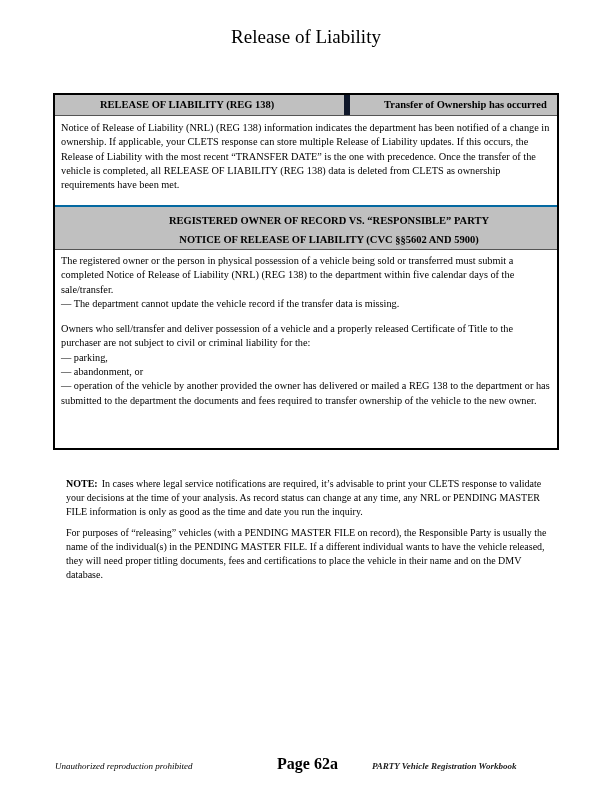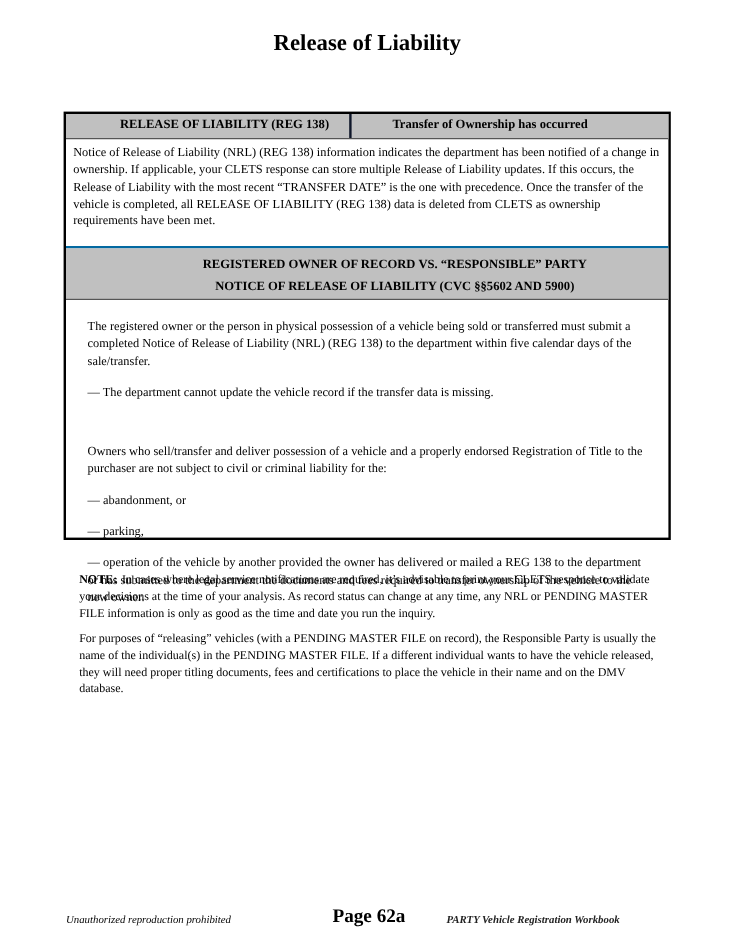--- a/index.html
+++ b/index.html
@@ -14,21 +14,21 @@
       font-family: "Liberation Serif", "DejaVu Serif", serif;
       color: #000;
       overflow: hidden;
     }
     .page-title {
       position: absolute;
       top: 26px;
       left: 0;
       width: 612px;
       text-align: center;
-      font-weight: bold;
+      font-weight: normal;
       font-size: 19px;
       letter-spacing: 0px;
     }
     .rol-table {
       position: absolute;
       left: 53px;
       top: 93px;
       width: 502px;
       height: 353px;
       border: 2px solid #000;
@@ -41,22 +41,22 @@
       border-bottom: 1px solid #555;
     }
     .hdr-cell {
       font-weight: bold;
       font-size: 10.5px;
       line-height: 20px;
       padding-left: 6px;
       box-sizing: border-box;
     }
     .hdr-cell.left {
-      width: 238px;
-      border-right: 2px solid #0f172a;
+      width: 295px;
+      border-right: 6px solid #0f172a;
       padding-left: 45px;
     }
     .hdr-cell.right {
       flex: 1;
       margin-left: 28px;
     }
     .intro-cell {
       font-size: 10.3px;
       line-height: 14.3px;
       padding: 5px 6px 0 6px;
@@ -78,21 +78,21 @@
     .grey-band div {
       line-height: 19px;
     }
     .body-cell {
       font-size: 10.3px;
       line-height: 14.3px;
       padding: 4px 6px 0 6px;
       box-sizing: border-box;
     }
     .body-cell p {
-      margin: 12px;
+      margin: 0;
     }
     .body-cell .para-gap {
       height: 11px;
     }
     .notes {
       position: absolute;
       left: 66px;
       top: 477px;
       width: 490px;
       font-size: 10px;
@@ -148,23 +148,23 @@
   </div>
   <div class="intro-cell">Notice of Release of Liability (NRL) (REG 138) information indicates the department has been notified of a change in ownership. If applicable, your CLETS response can store multiple Release of Liability updates. If this occurs, the Release of Liability with the most recent “TRANSFER DATE” is the one with precedence. Once the transfer of the vehicle is completed, all RELEASE OF LIABILITY (REG 138) data is deleted from CLETS as ownership requirements have been met.</div>
   <div class="grey-band">
     <div>REGISTERED OWNER OF RECORD VS. “RESPONSIBLE” PARTY</div>
     <div>NOTICE OF RELEASE OF LIABILITY (CVC §§5602 AND 5900)</div>
   </div>
   <div class="body-cell">
     <p>The registered owner or the person in physical possession of a vehicle being sold or transferred must submit a completed Notice of Release of Liability (NRL) (REG 138) to the department within five calendar days of the sale/transfer.</p>
     <p>— The department cannot update the vehicle record if the transfer data is missing.</p>
     <div class="para-gap"></div>
-    <p>Owners who sell/transfer and deliver possession of a vehicle and a properly endorsed Registration of Title to the purchaser are not subject to civil or criminal liability for the:</p>
+    <p>Owners who sell/transfer and deliver possession of a vehicle and a properly released Certificate of Title to the purchaser are not subject to civil or criminal liability for the:</p>
+    <p>— parking,</p>
     <p>— abandonment, or</p>
-    <p>— parking,</p>
     <p>— operation of the vehicle by another provided the owner has delivered or mailed a REG 138 to the department or has submitted to the department the documents and fees required to transfer ownership of the vehicle to the new owner.</p>
   </div>
 </div>
 
 <div class="notes">
   <p><span class="note-label">NOTE:</span><span>In cases where legal service notifications are required, it’s advisable to print your CLETS response to validate your decisions at the time of your analysis. As record status can change at any time, any NRL or PENDING MASTER FILE information is only as good as the time and date you run the inquiry.</span></p>
   <p>For purposes of “releasing” vehicles (with a PENDING MASTER FILE on record), the Responsible Party is usually the name of the individual(s) in the PENDING MASTER FILE. If a different individual wants to have the vehicle released, they will need proper titling documents, fees and certifications to place the vehicle in their name and on the DMV database.</p>
 </div>
 
 <div class="footer">

